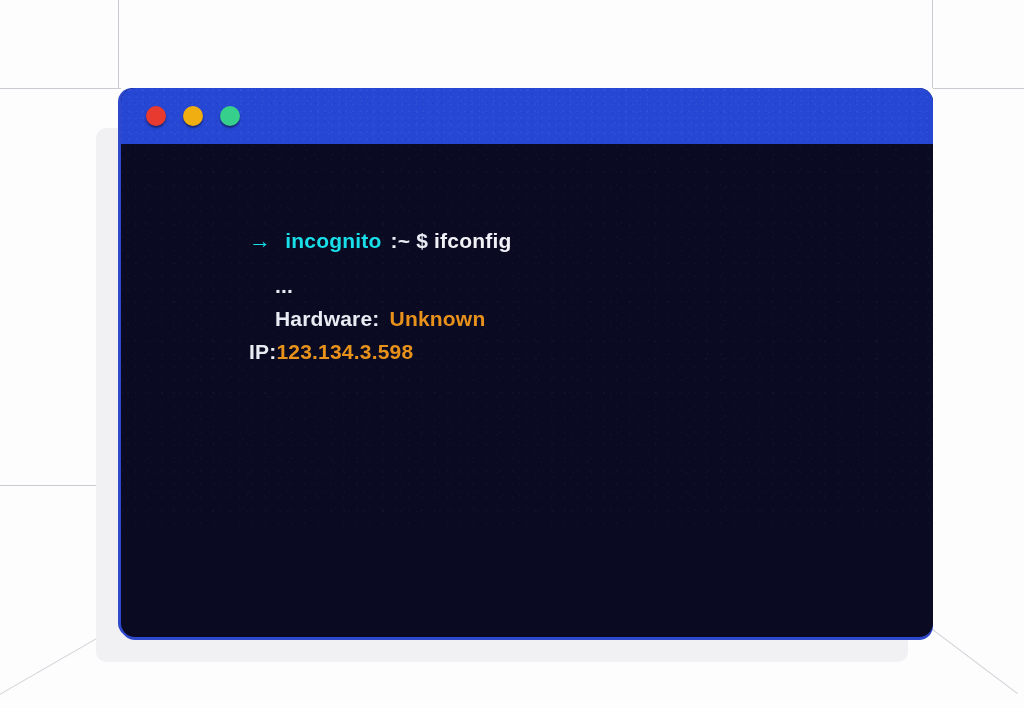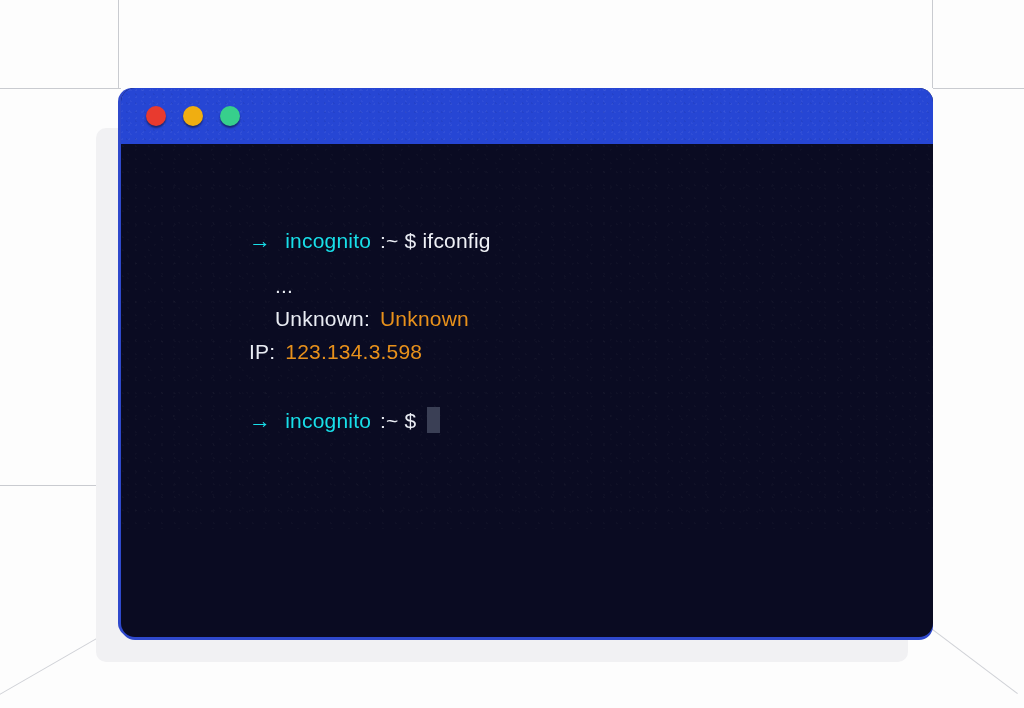--- a/index.html
+++ b/index.html
@@ -98,20 +98,21 @@
     height: 363px;
     background: #0a0b22;
     background-image:
       radial-gradient(circle at 12% 18%, rgba(255,255,255,.022) 0 1px, transparent 1px),
       radial-gradient(circle at 44% 62%, rgba(255,255,255,.018) 0 1px, transparent 1px),
       radial-gradient(circle at 77% 31%, rgba(255,255,255,.02) 0 1px, transparent 1px),
       radial-gradient(circle at 29% 84%, rgba(255,255,255,.015) 0 1px, transparent 1px);
     background-size: 13px 13px, 17px 17px, 19px 19px, 23px 23px;
     padding: 11px;
     color: #e9ecf3;
+    font-weight: bold;
   }
 
   #terminal-content {
     position: absolute;
     left: 128px;
     top: 80px;
     right: 24px;
   }
 
   .line {
@@ -184,25 +185,24 @@
     </div>
 
     <div id="terminal-body">
       <div id="terminal-content">
 
         <div class="line prompt-line"><span class="arrow">→</span><span class="host">incognito</span><span class="sep">:~ $</span><span class="cmd">ifconfig</span></div>
 
         <div class="line out-line gap-before">...</div>
 
 
-        <div class="line out-line"><span class="label">Unknown:</span><span class="value" style="margin-left:10px;">Unknown</span></div>
-
-
-        <div class="line out-line" style="margin-left:0;"><span class="label">IP:</span><span class="value" style="margin-left:10px;">123.134.3.598</span></div>
+        <div class="line out-line"><span class="label">Hardware:</span><span class="value" style="margin-left:10px;">Unknown</span></div>
+
+
+        <div class="line out-line" style="margin-left:0;"><span class="label">IP:</span><span class="value" style="">123.134.3.598</span></div>
 
         <div class="spacer"></div>
 
-        <div class="line prompt-line"><span class="arrow">→</span><span class="host">incognito</span><span class="sep">:~ $</span><span class="cursor"></span></div>
 
       </div>
     </div>
   </div>
 </div>
 
 </body></html>

